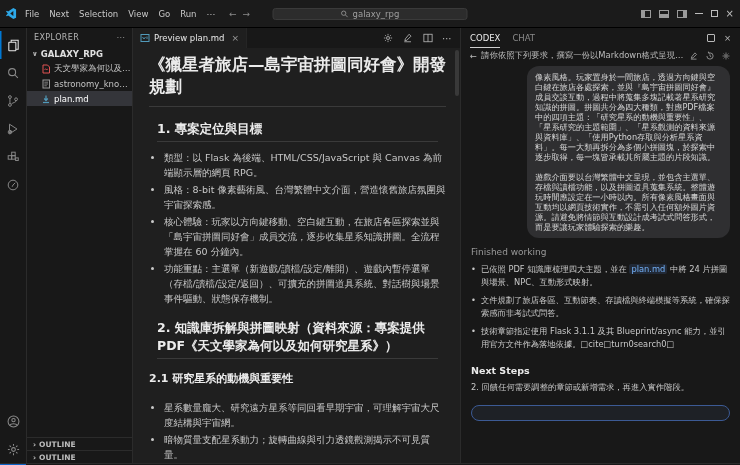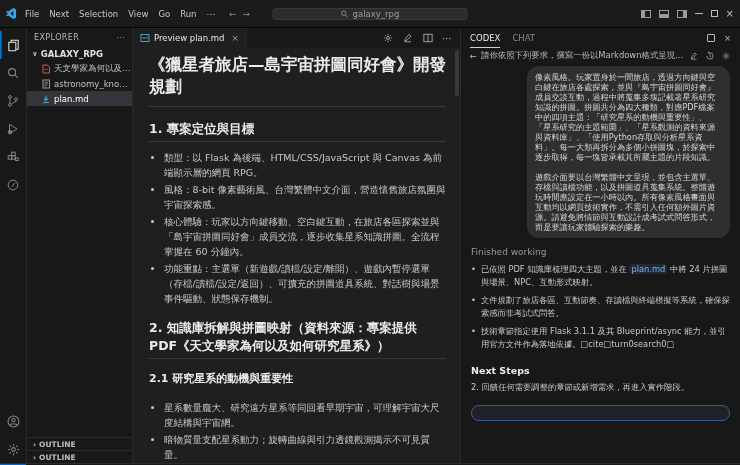--- a/index.html
+++ b/index.html
@@ -57,21 +57,21 @@
   .tabbar { height:20px; background:#181818; display:flex; align-items:stretch;gap:20px; }
   .tab { display:flex; align-items:center; gap:4px; padding:0 7px; background:#1f1f1f;
     color:#e9e9e9; font-size:8.5px; border-right:1px solid #252525; }
   .tab .close { color:#9a9a9a; font-size:9px; margin-left:3px; }
   .tab-actions { margin-left:auto; display:flex; align-items:center; gap:8px; padding-right:8px; color:#b6b6b6; }
   .preview { flex:1; padding:6px 14px 0 16px; overflow:hidden; position:relative; }
   .ed-scrollbar { position:absolute; right:1px; top:2px; width:4px; height:46px; background:#4f4f4f; opacity:.55; border-radius:2px; }
   .preview h1 { font-size:16.5px; color:#ebebeb; line-height:1.35; font-weight:bold;
     padding-bottom:7px; border-bottom:1px solid #3a3a3a; margin-bottom:12px; }
   .preview h2 { font-size:12.5px; color:#ebebeb; line-height:1.4; font-weight:bold;
-    padding-bottom:4px; border-bottom:1px solid #3a3a3a; margin:13px 0 8px; }
+    padding-bottom:4px; border-bottom:1px solid #3a3a3a; margin:13px 8px 8px; }
   .preview h3 { font-size:11px; color:#ebebeb; font-weight:bold; margin:12px 0 14px; }
   .preview ul { margin-left:15px; }
   .preview li { font-size:9.5px; line-height:1.58; color:#c9c9c9; margin-bottom:2px; }
 
   
   .codex { width:280px; background:#181818; border-left:1px solid #2b2b2b; display:flex; flex-direction:column; overflow:hidden; }
   .cx-tabs { height:20px; display:flex; align-items:center; padding:0 9px; gap:12px; font-size:8.5px; }
   .cx-tab { color:#8a8a8a; height:100%; display:flex; align-items:center; }
   .cx-tab.active { color:#eaeaea; border-bottom:1px solid #cfcfcf; }
   .cx-tabs .icons { margin-left:auto; display:flex; gap:9px; color:#b9b9b9; align-items:center; }

